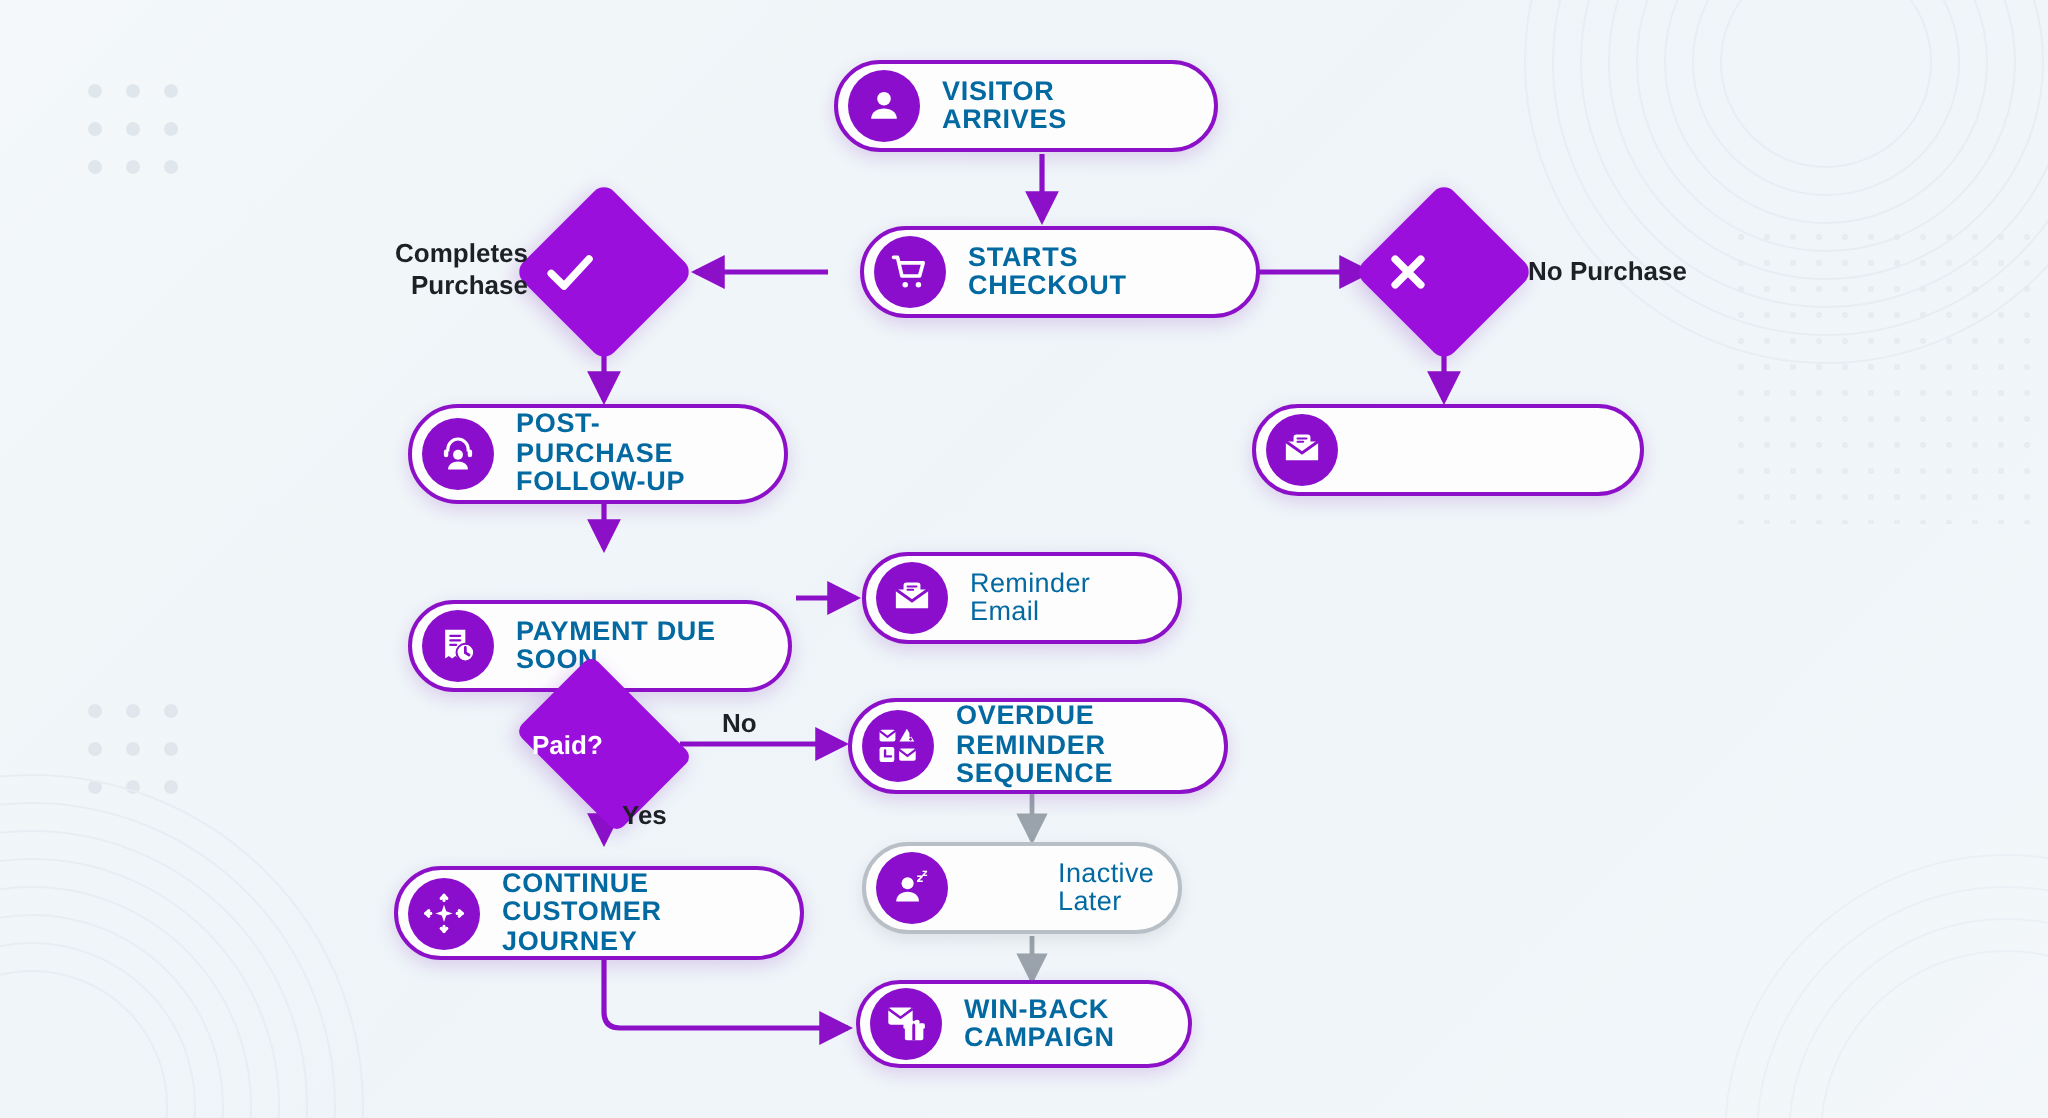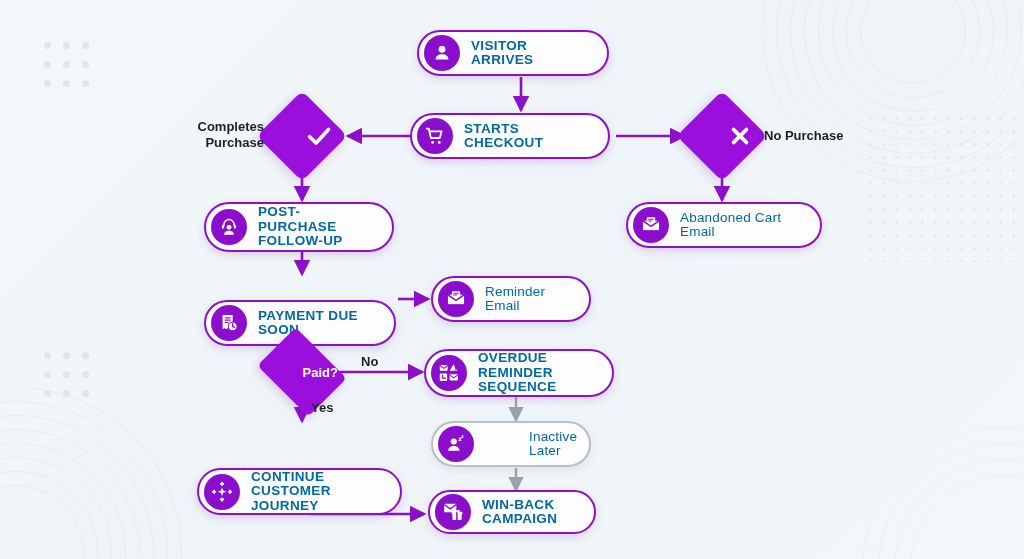--- a/index.html
+++ b/index.html
@@ -106,21 +106,21 @@
   .node .label.caps {
     font-weight: 700;
     letter-spacing: 0.35px;
   }
 
   
   .diamond {
     position: absolute;
     display: flex;
     align-items: center;
-    justify-content: flex-end;
+    justify-content: flex-start;
   }
   .diamond .shape {
     position: absolute;
     inset: 0;
     background: #9b0fdd;
     transform: rotate(45deg);
     border-radius: 7px;
     box-shadow: 0 3px 10px rgba(120, 20, 180, 0.22);
   }
   .diamond .glyph {
@@ -257,21 +257,21 @@
   <div class="node" id="node-visitor-arrives" style="left:417px; top:30px; width:192px;">
     <span class="icon-badge">
       <svg width="22" height="22" viewBox="0 0 24 24" fill="#ffffff">
         <circle cx="12" cy="8" r="3.7"></circle>
         <path d="M5 19c0-3.6 3.2-5.6 7-5.6s7 2 7 5.6z"></path>
       </svg>
     </span>
     <span class="label caps">VISITOR ARRIVES</span>
   </div>
 
-  <div class="node" id="node-starts-checkout" style="left:410px; top:113px; width:200px;">
+  <div class="node" id="node-starts-checkout" style="left:430px; top:113px; width:200px;">
     <span class="icon-badge">
       <svg width="22" height="22" viewBox="0 0 24 24" fill="none" stroke="#ffffff" stroke-width="2" stroke-linecap="round" stroke-linejoin="round">
         <path d="M3 4h2.2l2.4 10.2h9.6l2-7.2H6.2"></path>
         <circle cx="9.4" cy="19" r="1.5" fill="#ffffff" stroke="none"></circle>
         <circle cx="16.6" cy="19" r="1.5" fill="#ffffff" stroke="none"></circle>
       </svg>
     </span>
     <span class="label caps">STARTS CHECKOUT</span>
   </div>
 
@@ -293,21 +293,20 @@
     <span class="icon-badge">
       <svg width="22" height="22" viewBox="0 0 24 24" fill="#ffffff">
         <path d="M3.2 7.4h17.6v10.2H3.2z" fill="#ffffff"></path>
         <path d="M3.2 7.4 12 13.6l8.8-6.2" fill="none" stroke="#8a0ecb" stroke-width="1.6"></path>
         <rect x="7.4" y="3.6" width="9.2" height="5.6" rx="1.5" fill="#ffffff"></rect>
         <path d="M9.6 9.2 11 11.3l1.3-2.1z" fill="#ffffff"></path>
         <rect x="9" y="5.2" width="6" height="1.1" rx="0.55" fill="#8a0ecb"></rect>
         <rect x="9" y="7" width="4.2" height="1.1" rx="0.55" fill="#8a0ecb"></rect>
       </svg>
     </span>
-    <span class="label">Abandoned Cart Email</span>
   </div>
 
   <div class="node" id="node-payment-due" style="left:204px; top:288px; width:192px;margin-top:12px;">
     <span class="icon-badge">
       <svg width="22" height="22" viewBox="0 0 24 24">
         <path d="M5 3.2h11v15.6l-1.8-1.3-1.8 1.3-1.8-1.3-1.8 1.3-1.8-1.3L5 18.8z" fill="#ffffff"></path>
         <rect x="7.2" y="5.8" width="6.6" height="1.25" rx="0.6" fill="#8a0ecb"></rect>
         <rect x="7.2" y="8.3" width="6.6" height="1.25" rx="0.6" fill="#8a0ecb"></rect>
         <rect x="7.2" y="10.8" width="4.4" height="1.25" rx="0.6" fill="#8a0ecb"></rect>
         <circle cx="16" cy="15.6" r="4.8" fill="#ffffff" stroke="#8a0ecb" stroke-width="1.1"></circle>
@@ -342,21 +341,21 @@
         <rect x="3" y="13.6" width="8" height="8" rx="1.2" fill="#ffffff"></rect>
         <path d="M6 15.4v3.2h3.2" fill="none" stroke="#8a0ecb" stroke-width="1.3" stroke-linecap="round"></path>
         <rect x="13.6" y="14.4" width="9" height="6.6" rx="1.1" fill="#ffffff"></rect>
         <path d="M13.6 15 18.1 18.3l4.5-3.3" fill="none" stroke="#8a0ecb" stroke-width="1.2"></path>
       </svg>
     </span>
     <span class="label caps">OVERDUE REMINDER
 SEQUENCE</span>
   </div>
 
-  <div class="node" id="node-continue-journey" style="left:197px; top:433px; width:205px; height:47px;margin-top:35px;">
+  <div class="node" id="node-continue-journey" style="left:197px; top:398px; width:205px; height:47px;margin-top:35px;">
     <span class="icon-badge">
       <svg width="24" height="24" viewBox="0 0 24 24" fill="none" stroke="#ffffff" stroke-width="1.6" stroke-linecap="round" stroke-linejoin="round">
         <path d="M12 7.4 13.1 10.6 16.3 11.7 13.1 12.8 12 16 10.9 12.8 7.7 11.7 10.9 10.6z" fill="#ffffff" stroke="none"></path>
         <path d="M12 2.6v2.6M12 18.2v2.6M2.8 11.7h2.6M18.6 11.7h2.6"></path>
         <path d="M4.4 10.3 3 11.7l1.4 1.4M19.6 10.3 21 11.7l-1.4 1.4"></path>
         <path d="M10.6 4.2 12 2.8l1.4 1.4M10.6 19.2 12 20.6l1.4-1.4"></path>
       </svg>
     </span>
     <span class="label caps">CONTINUE
 CUSTOMER JOURNEY</span>

